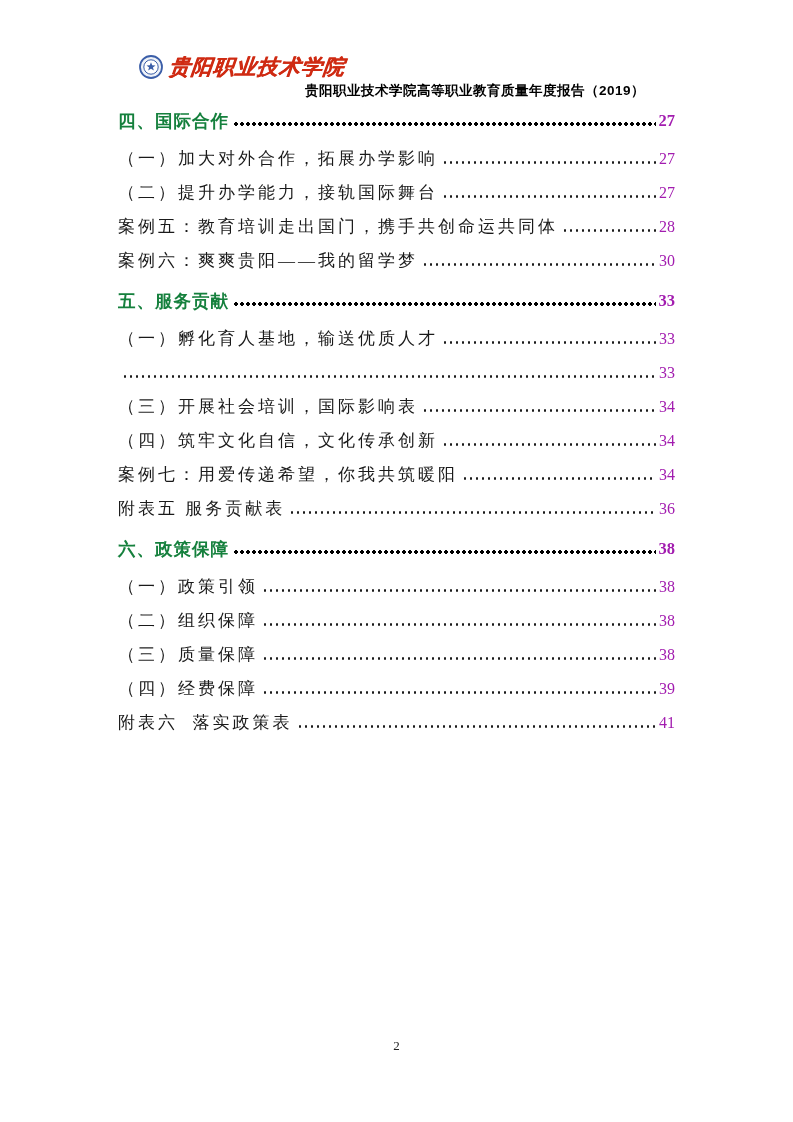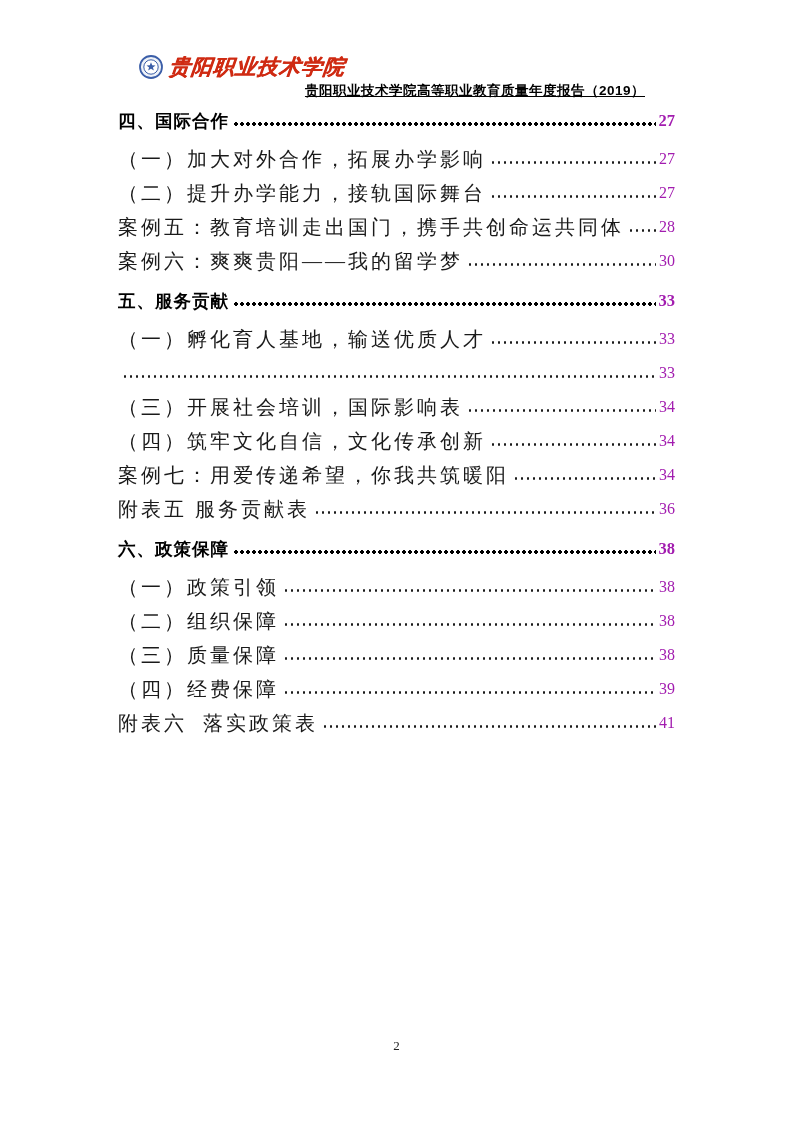--- a/index.html
+++ b/index.html
@@ -41,21 +41,20 @@
     top: 82px;
     left: 200px;
     right: 148px;
     text-align: right;
     font-family: "Liberation Sans", "DejaVu Sans", sans-serif;
     font-weight: bold;
     font-size: 13.5px;
     color: #000;
     letter-spacing: 0.5px;
     white-space: nowrap;
-    text-decoration: underline;
   }
 
   
   .toc {
     position: absolute;
     left: 118px;
     top: 110px;
     width: 557px;
   }
   .row {
@@ -81,35 +80,35 @@
   .row .pagenum {
     flex: 0 0 auto;
     font-size: 16px;
     line-height: 22px;
     color: #a21caf;
   }
 
   
   .row.l2 .label {
     font-family: "Liberation Serif", "DejaVu Serif", serif;
-    font-size: 20px;
+    font-size: 17px;
     letter-spacing: 3px;
     color: #1a1a1a;
   }
   .row.l2 .pagenum { font-family: "Liberation Serif", "DejaVu Serif", serif; }
 
   
   .row.l1 { margin-top: 18px; margin-bottom: 16px; }
   .row.l1:first-child { margin-top: 0; }
   .row.l1 .label {
     font-family: "Liberation Sans", "DejaVu Sans", sans-serif;
     font-weight: bold;
     font-size: 17.5px;
     letter-spacing: 1px;
-    color: #000000;
+    color: #15803d;
   }
   .row.l1 .dots {
     height: 10px;
     margin-bottom: 3px;
     background-image: radial-gradient(circle, #000 1.6px, transparent 1.85px);
     background-size: 6px 10px;
   }
   .row.l1 .pagenum {
     font-family: "Liberation Serif", "DejaVu Serif", serif;
     font-weight: bold;

